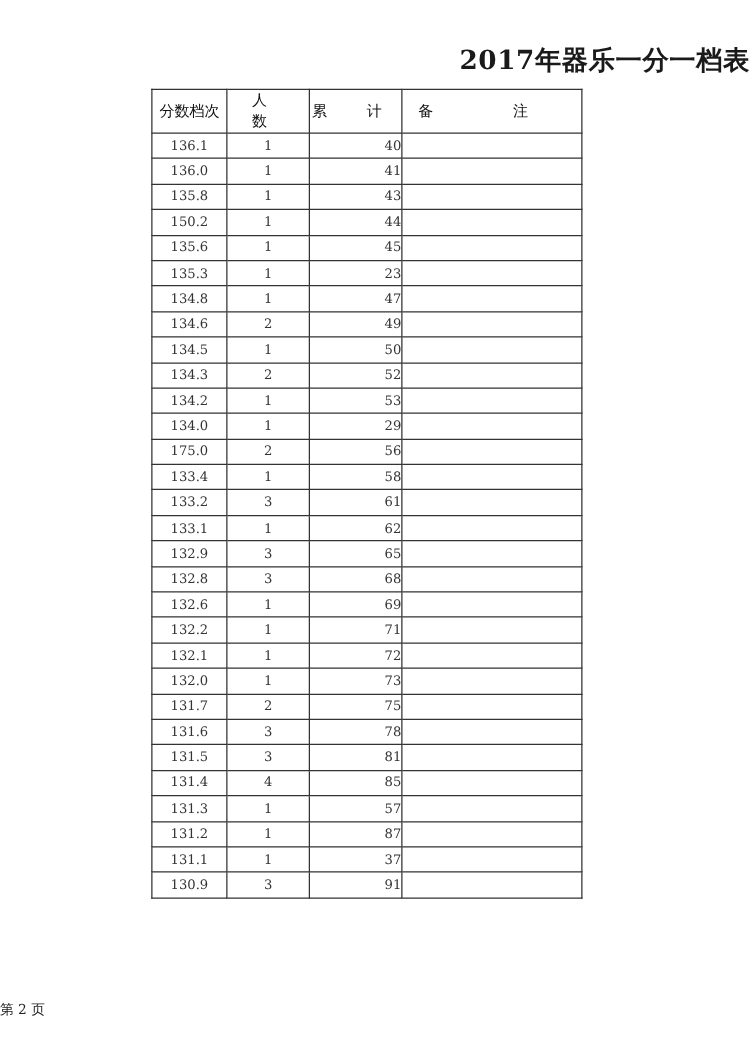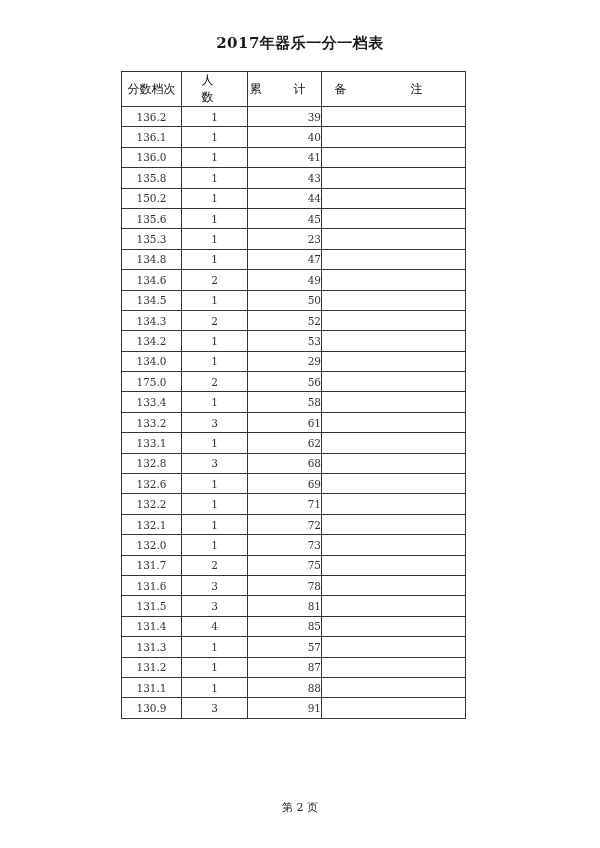--- a/index.html
+++ b/index.html
@@ -1,31 +1,31 @@
 <!DOCTYPE html>
 <html><head>
 <meta charset="utf-8">
 <style>
   html, body { margin: 0; padding: 0; background: #ffffff; }
   body { width: 600px; height: 848px; position: relative; overflow: hidden;
          font-family: "DejaVu Serif", "Liberation Serif", serif; color: #1a1a1a; }
-  .title { position: absolute; top: 34px; left: 0; width: 600px; text-align: center;
-           font-size: 15px; font-weight: bold; letter-spacing: 0.5px; }
+  .title { position: absolute; top: 34px; left: 0; width: 600px; text-align: right;
+           font-size: 21px; font-weight: bold; letter-spacing: 0.5px; }
   table.grade { position: absolute; left: 121px; top: 71px; border-collapse: collapse;
                 table-layout: fixed; width: 344px; }
   table.grade td, table.grade th { border: 1px solid #333; padding: 0; height: 19.4px;
                 font-size: 10.5px; font-weight: normal; color: #333; }
   table.grade th { height: 27px; font-size: 12px; color: #111; }
   col.c1 { width: 60px; } col.c2 { width: 66px; } col.c3 { width: 74px; } col.c4 { width: 144px; }
   td.score { text-align: center; }
   td.count { text-align: center; }
   td.cum { text-align: right; padding-right: 13px; }
   th .sp { letter-spacing: 14px; }
   th .sp2 { letter-spacing: 30px; }
-  .footer { position: absolute; top: 800px; left: 0; width: 600px; text-align: center;
+  .footer { position: absolute; top: 800px; left: 0; width: 600px; text-align: left;
             font-size: 11px; color: #222; }
 </style>
 </head>
 <body>
 
 <div class="title">2017年器乐一分一档表</div>
 
 <table class="grade">
   <colgroup>
       <col class="c1">
@@ -36,26 +36,20 @@
   <thead>
     <tr>
       <th><span>分数档次</span></th>
       <th><span class="sp">人 数</span></th>
       <th><span class="sp">累 计</span></th>
       <th><span class="sp2">备 注</span></th>
     </tr>
   </thead>
   <tbody id="tbody">
       <tr>
-        <td class="score">136.2</td>
-        <td class="count">1</td>
-        <td class="cum">39</td>
-        <td class="note"></td>
-      </tr>
-      <tr>
         <td class="score">136.1</td>
         <td class="count">1</td>
         <td class="cum">40</td>
         <td class="note"></td>
       </tr>
       <tr>
         <td class="score">136.0</td>
         <td class="count">1</td>
         <td class="cum">41</td>
         <td class="note"></td>
@@ -135,20 +129,26 @@
       <tr>
         <td class="score">133.2</td>
         <td class="count">3</td>
         <td class="cum">61</td>
         <td class="note"></td>
       </tr>
       <tr>
         <td class="score">133.1</td>
         <td class="count">1</td>
         <td class="cum">62</td>
+        <td class="note"></td>
+      </tr>
+      <tr>
+        <td class="score">132.9</td>
+        <td class="count">3</td>
+        <td class="cum">65</td>
         <td class="note"></td>
       </tr>
       <tr>
         <td class="score">132.8</td>
         <td class="count">3</td>
         <td class="cum">68</td>
         <td class="note"></td>
       </tr>
       <tr>
         <td class="score">132.6</td>
@@ -206,21 +206,21 @@
       </tr>
       <tr>
         <td class="score">131.2</td>
         <td class="count">1</td>
         <td class="cum">87</td>
         <td class="note"></td>
       </tr>
       <tr>
         <td class="score">131.1</td>
         <td class="count">1</td>
-        <td class="cum">88</td>
+        <td class="cum">37</td>
         <td class="note"></td>
       </tr>
       <tr>
         <td class="score">130.9</td>
         <td class="count">3</td>
         <td class="cum">91</td>
         <td class="note"></td>
       </tr>
     </tbody>
 </table>

